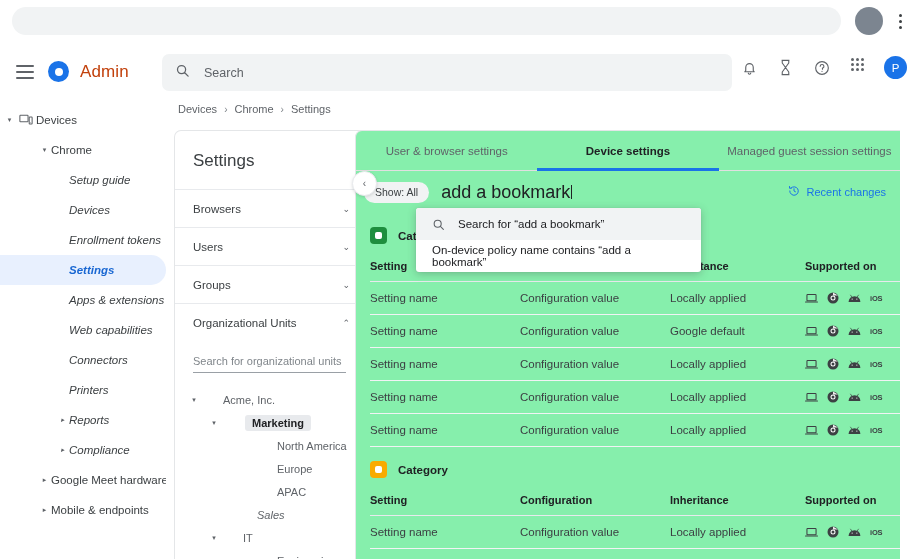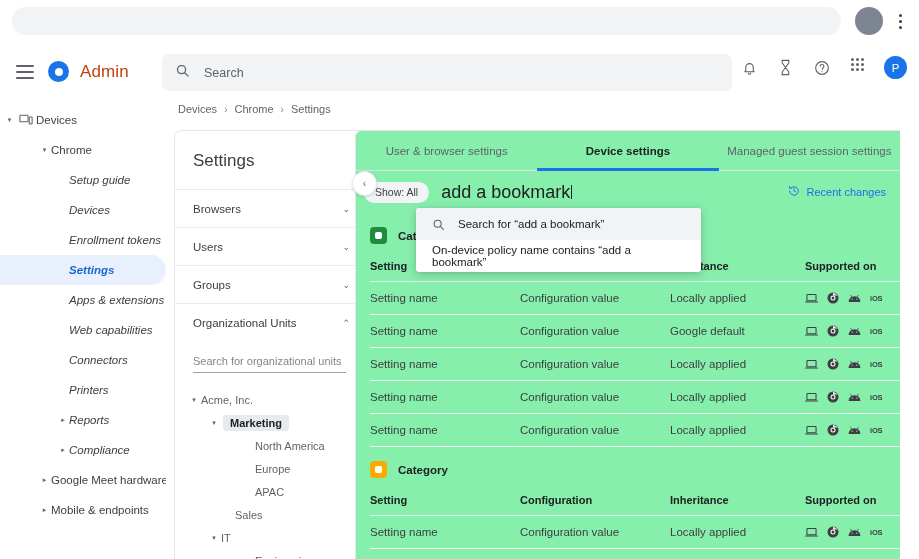--- a/index.html
+++ b/index.html
@@ -124,27 +124,27 @@
   }
   .chev { font-size: 9px; color: #5f6368; }
   .ou-search {
     margin: 14px 18px 0 18px; padding-bottom: 5px;
     border-bottom: 1px solid #9aa0a6;
     font-size: 11px; color: #80868b;
   }
   .ou-tree { padding-top: 15px; }
   .ou-item {
     display: flex; align-items: center; height: 23px;
-    font-size: 11px; color: #5f6368; cursor: pointer; white-space: nowrap;
+    font-size: 11px; color: #5f6368; cursor: pointer; white-space: nowrap; gap: 22px;
   }
   .ou-item .ocaret { width: 14px; flex:0 0 14px; text-align:center; font-size: 7px; color: #5f6368; }
   .ou-lvl0 { padding-left: 12px; }
   .ou-lvl1 { padding-left: 32px; }
   .ou-lvl2 { padding-left: 66px; }
-  .ou-lvl1n { padding-left: 46px; }
+  .ou-lvl1n { padding-left: 46px; font-style: italic; }
   .ou-item.active .oulabel {
     background: #e8eaed; color: #202124; font-weight: bold;
     padding: 2px 7px; border-radius: 3px; margin-left: 2px;
   }
 
   
   .collapse-handle {
     position: absolute; left: 352px; top: 171px;
     width: 25px; height: 25px; border-radius: 50%;
     background: #fff; border: 1px solid #e8eaed;

